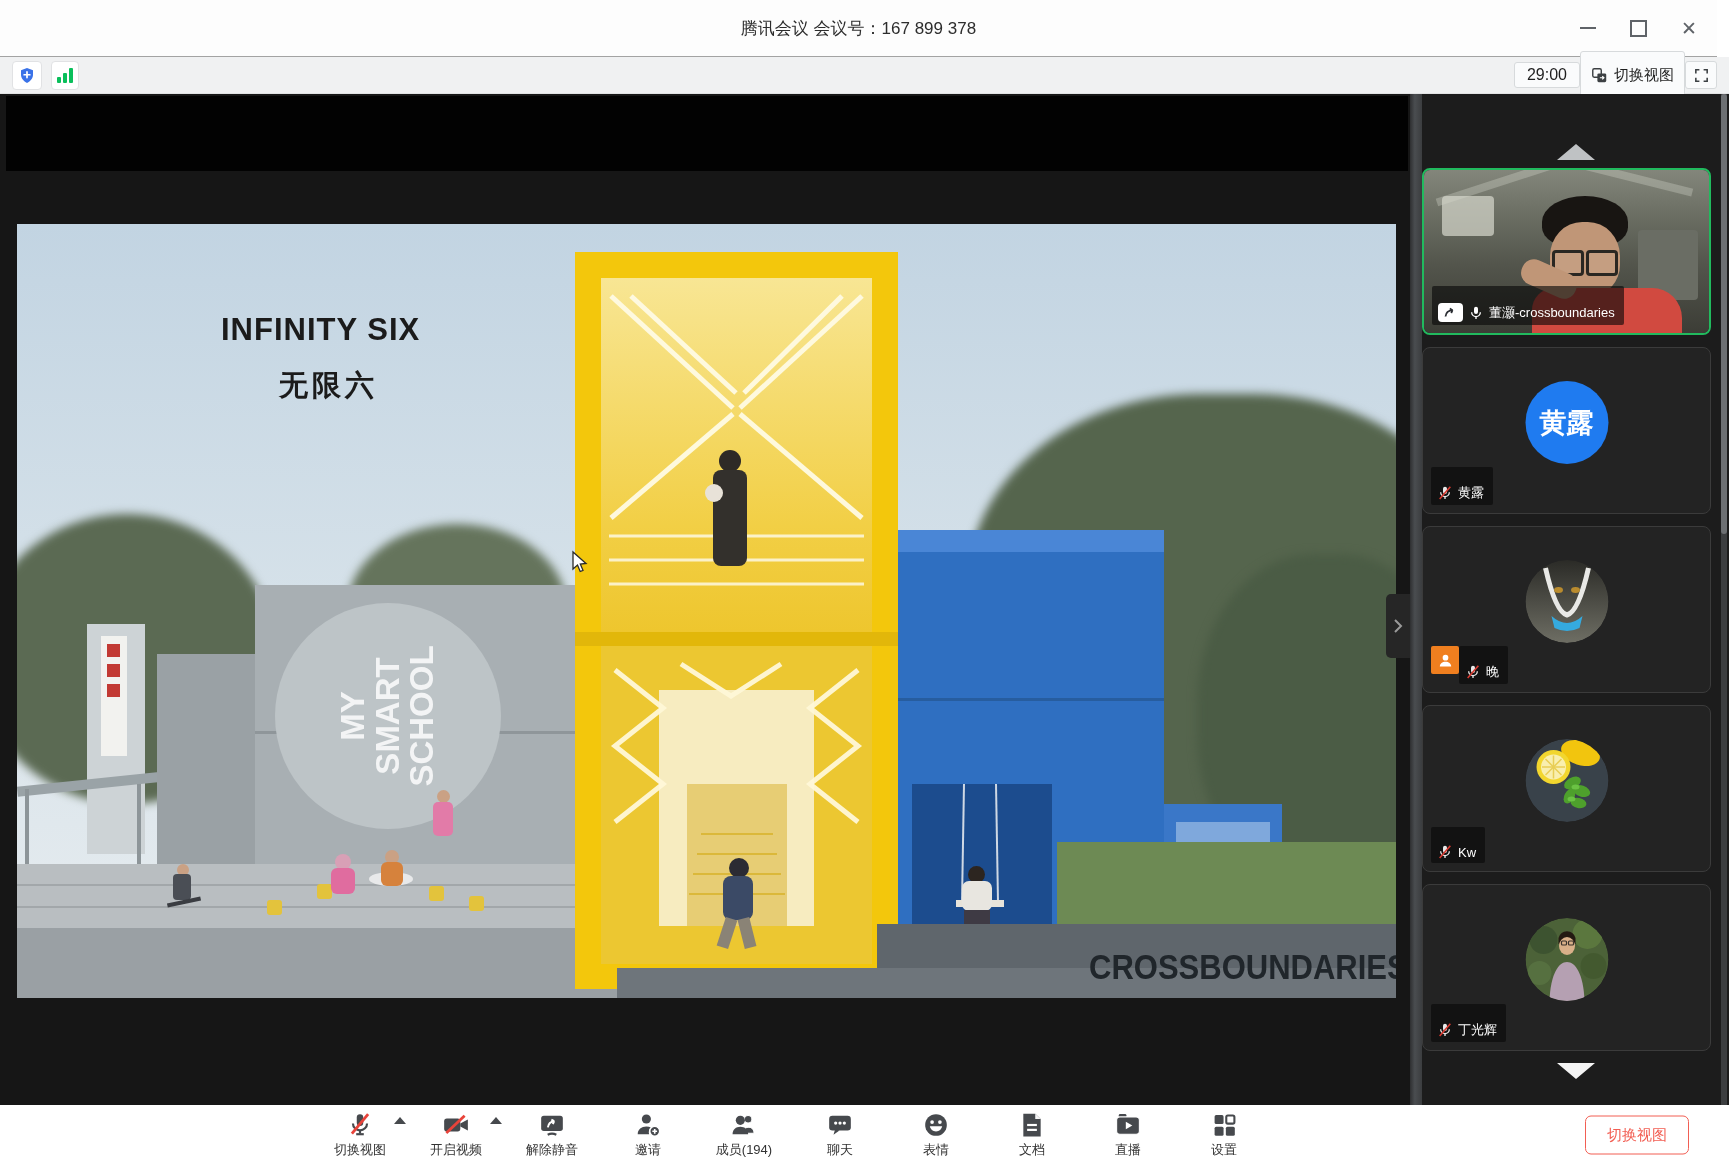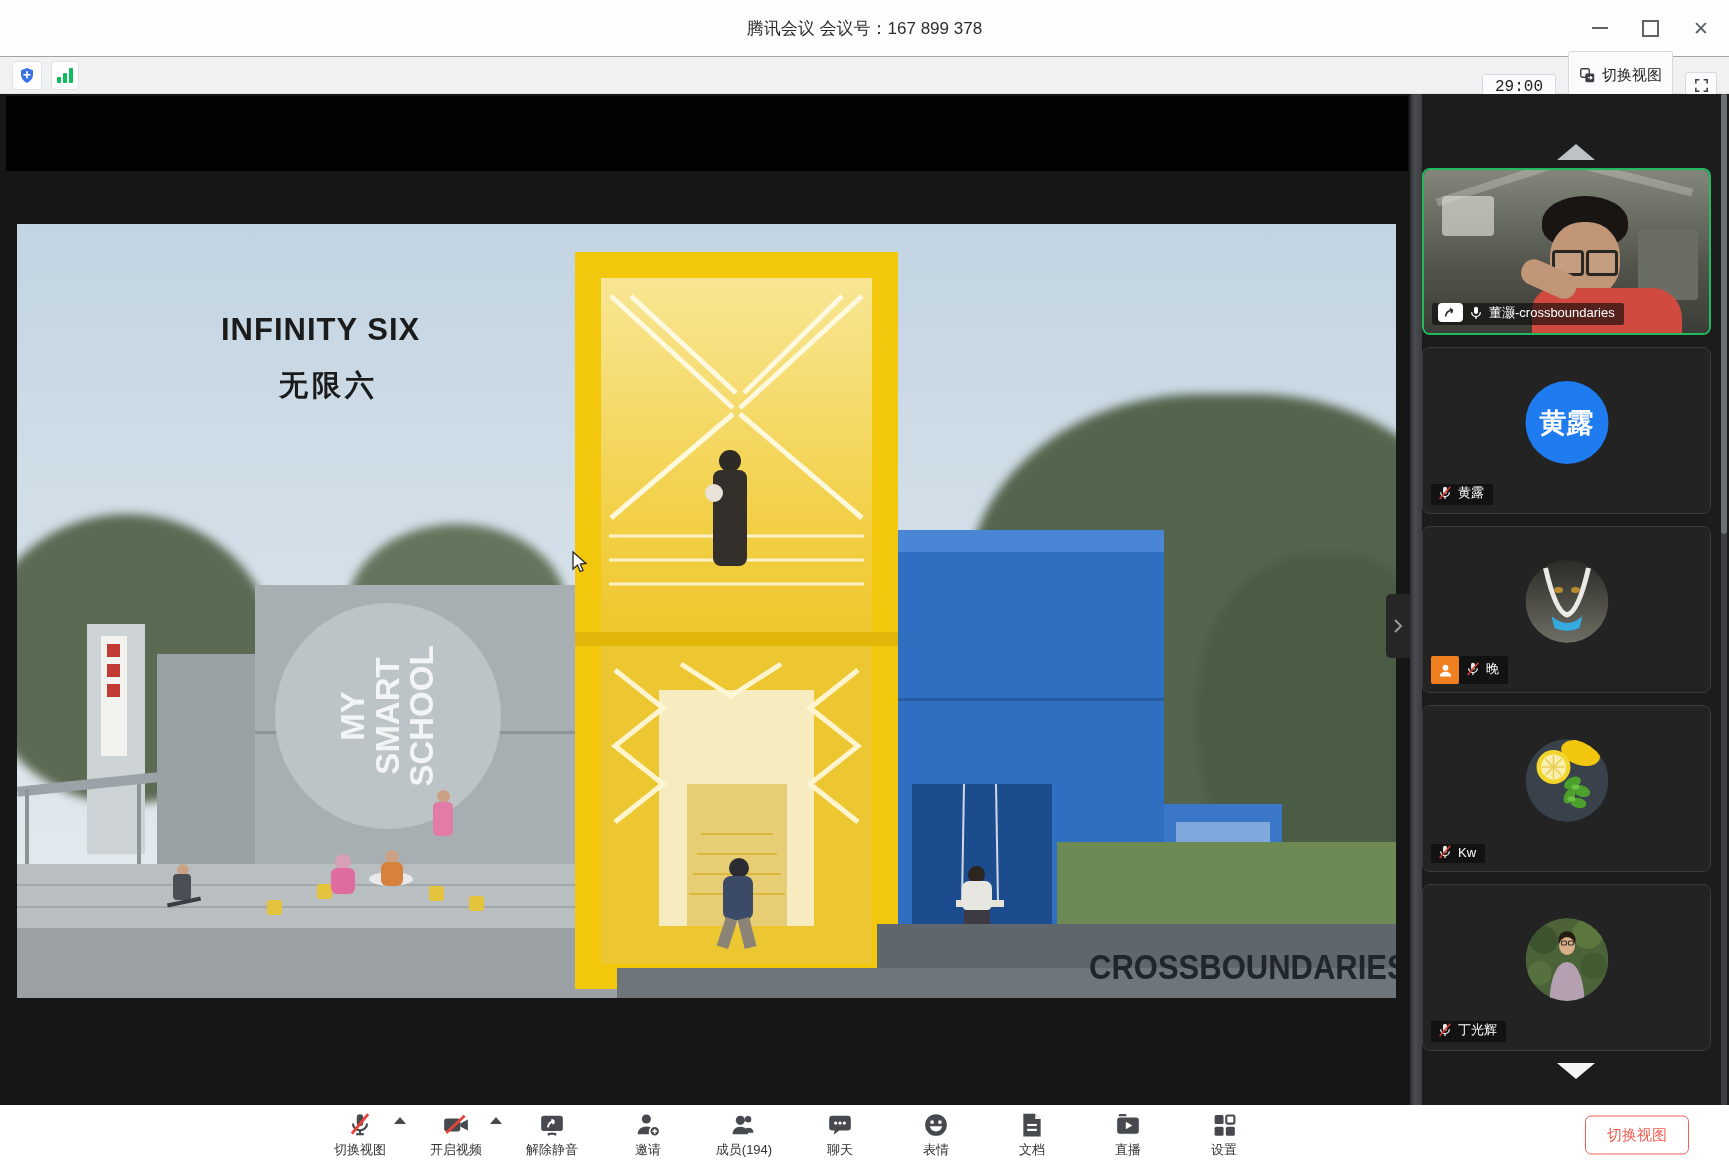--- a/index.html
+++ b/index.html
@@ -1,33 +1,33 @@
 <!DOCTYPE html>
 <html><head>
 <meta charset="utf-8">
 <style>
   html,body{margin:0;padding:0;background:#2a2a2a;}
   .app{position:relative;width:1729px;height:1165px;background:#ffffff;overflow:hidden;
        font-family:"Liberation Sans","DejaVu Sans",sans-serif;}
 
   
-  .titlebar{position:absolute;top:0;left:0;right:0;height:56px;background:#fdfdfd;
+  .titlebar{position:absolute;top:0;left:0;right:12px;height:56px;background:#fdfdfd;
             border-bottom:4px solid #a3a3a3;display:flex;align-items:center;justify-content:center;}
   .titlebar .title{font-size:17px;color:#2d2d2d;}
   .winctrls{position:absolute;right:20px;top:0;height:56px;display:flex;align-items:center;gap:34px;}
   .wc-min{width:16px;height:2px;background:#5f6368;}
   .wc-max{width:13px;height:13px;border:2px solid #5f6368;}
   .wc-close{font-size:19px;color:#5f6368;line-height:1;}
 
   
   .topbar{position:absolute;top:57px;left:0;right:0;height:37px;background:#f0f1f2;
           border-bottom:1px solid #e2e3e4;display:flex;align-items:center;padding:0 12px;box-sizing:border-box;}
   .chipbtn{height:27px;background:#ffffff;border:1px solid #e1e2e4;border-radius:4px;
            display:flex;align-items:center;justify-content:center;padding:0 5px;margin-right:9px;}
-  .topbar-right{margin-left:auto;display:flex;align-items:flex-end;gap:12px;font-family:Liberation Mono, monospace;}
+  .topbar-right{margin-left:auto;display:flex;align-items:center;gap:0;}
   .timerbox{background:#fafbfc;border:1px solid #d7dadc;border-radius:3px;padding:3px 12px;
             font-size:16px;color:#1f1f1f;}
   .viewbtn{background:#fafbfc;border:1px solid #d7dadc;border-radius:3px;padding:14px 10px;
            display:flex;align-items:center;gap:6px;font-size:15px;color:#1f1f1f;}
   .fsbtn{background:#fafbfc;border:1px solid #d7dadc;border-radius:3px;width:30px;height:26px;
          display:flex;align-items:center;justify-content:center;}
   .sigbars{display:flex;align-items:flex-end;gap:2px;height:15px;}
   .sigbars i{display:block;width:4px;background:#0abf5b;border-radius:1px;}
 
   
@@ -54,21 +54,21 @@
   .sidebar{position:relative;width:307px;background:#1c1c1c;box-sizing:border-box;padding-top:50px;}
   .arrow-up{width:0;height:0;margin:0 auto 8px;border-left:19px solid transparent;
             border-right:19px solid transparent;border-bottom:16px solid #bfc2c4;}
   .arrow-down{width:0;height:0;margin:6px auto 0;border-left:19px solid transparent;
               border-right:19px solid transparent;border-top:16px solid #f4f4f4;}
   .tile{position:relative;width:289px;height:167px;margin:0 0 12px 0;border-radius:8px;
         background:#232323;border:1px solid #3b3b3b;overflow:hidden;box-sizing:border-box;}
   .tile.active{border:2px solid #21ba5e;}
   .tile-label-row{position:absolute;left:8px;bottom:8px;display:flex;align-items:stretch;z-index:5;}
   .chip{display:flex;align-items:center;gap:5px;background:rgba(8,8,8,.62);border-radius:2px;
-        padding:0 9px 3px 6px;color:#fff;font-size:13px;white-space:nowrap;}
+        padding:17px 9px 3px 6px;color:#fff;font-size:13px;white-space:nowrap;}
   .host-badge{width:28px;height:28px;background:#f07f1f;border-radius:2px;display:flex;
               align-items:center;justify-content:center;}
   .share-badge{width:25px;height:19px;background:#fff;border-radius:4px;display:flex;
                align-items:center;justify-content:center;}
   .avatar{position:absolute;left:50%;top:33px;transform:translateX(-50%);width:83px;height:83px;
           border-radius:50%;overflow:hidden;}
   .avatar-blue{display:flex;align-items:center;justify-content:center;color:#fff;font-size:27px;font-weight:bold;}
   .scrollbar{position:absolute;top:0;right:2px;bottom:0;width:6px;background:#3c3e40;}
   .scrollbar .thumb{position:absolute;top:0;left:0;width:6px;height:440px;background:#6d7073;border-radius:3px;}
   .chevron-handle{position:absolute;right:0;top:500px;width:24px;height:64px;background:#262626;

